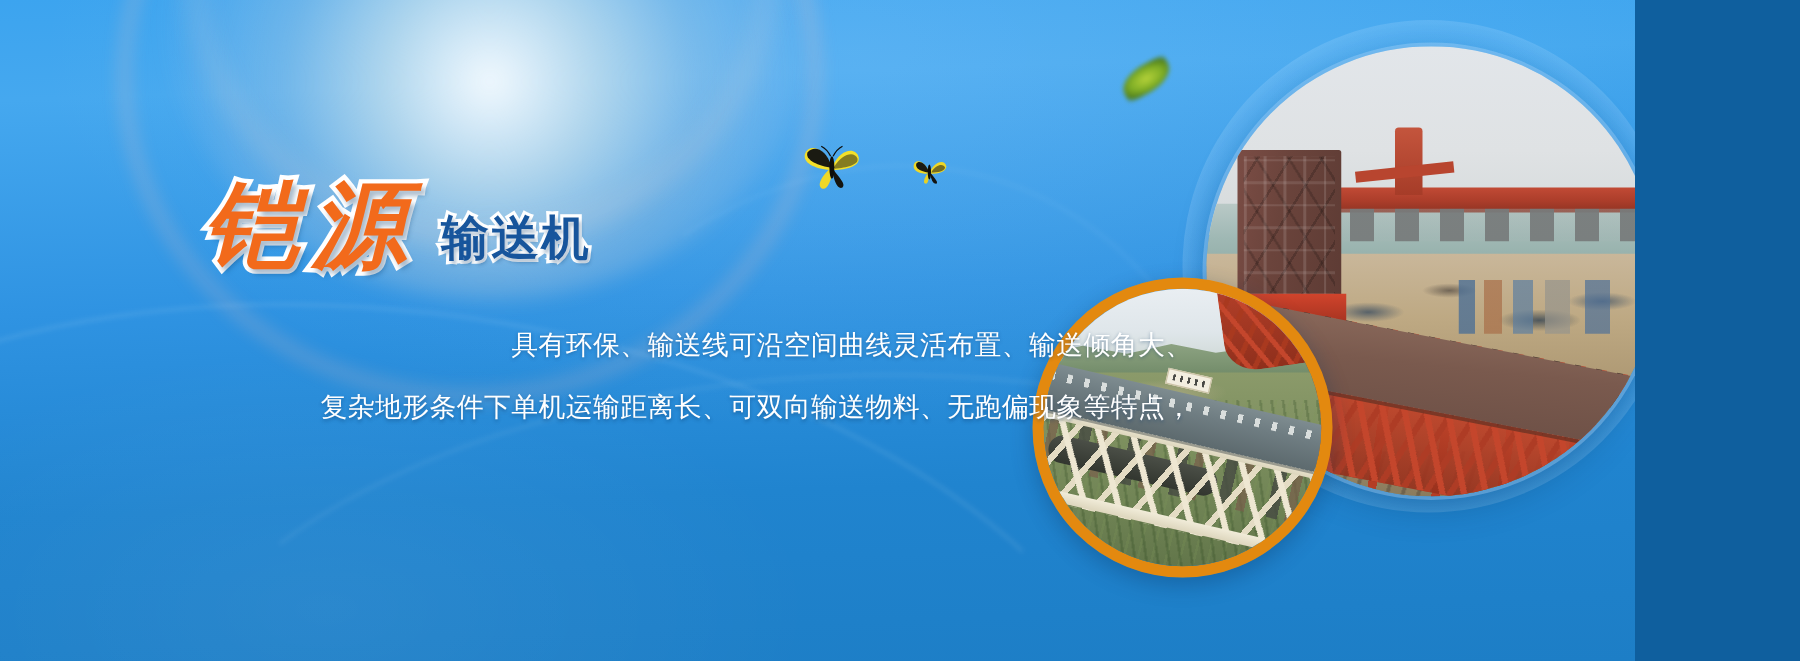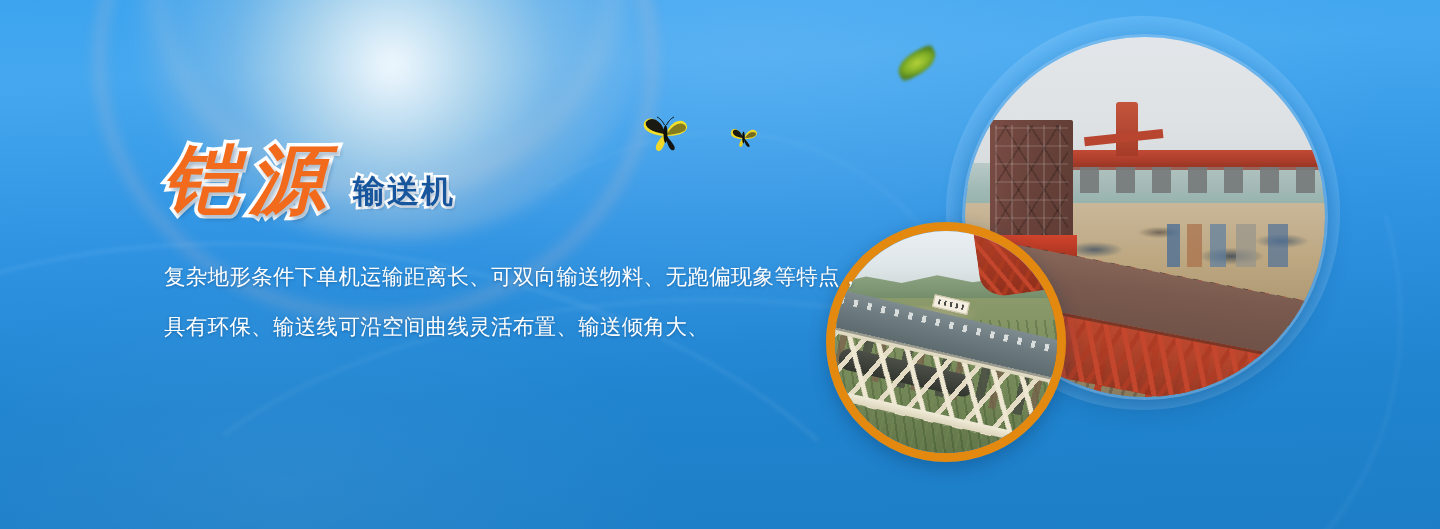--- a/index.html
+++ b/index.html
@@ -4,25 +4,26 @@
 <style>
   html, body {
     margin: 0;
     padding: 0;
     background: #0f5f9e;
   }
   * { box-sizing: border-box; }
 
   .banner {
     position: relative;
-    width: 1440px;
+    width: 1308px;
     height: 529px;
     overflow: hidden;
     font-family: "Liberation Sans", "DejaVu Sans", sans-serif;
     background: linear-gradient(178deg, #3ca4ef 0%, #45a8ef 14%, #2f93e2 44%, #2084cf 72%, #1d7ec6 100%);
+    text-align: right;
   }
 
   
   .bg-sheen {
     position: absolute;
     inset: 0;
     background:
       radial-gradient(ellipse 560px 300px at 20% 92%, rgba(255,255,255,0.055), rgba(255,255,255,0) 70%),
       radial-gradient(ellipse 900px 420px at 52% 8%, rgba(170,215,255,0.20), rgba(255,255,255,0) 72%);
     pointer-events: none;
@@ -92,22 +93,22 @@
     font-style: italic;
     letter-spacing: 10px;
     color: #f26a1b;
     line-height: 1;
     padding-bottom: 2px;
     -webkit-text-stroke: 7px #ffffff;
     paint-order: stroke fill;
     text-shadow: 3px 4px 4px rgba(10,60,110,0.35);
   }
   .product {
-    font-family: Liberation Mono, monospace;
-    font-size: 32px;
+    font-family: Liberation Serif, serif;
+    font-size: 38px;
     font-weight: 700;
     letter-spacing: 2px;
     color: #17559c;
     line-height: 1;
     padding-bottom: 10px;
     -webkit-text-stroke: 5px #ffffff;
     paint-order: stroke fill;
     text-shadow: 2px 3px 3px rgba(10,60,110,0.30);
   }
 
@@ -402,17 +403,17 @@
   </svg>
 
   <div class="leaf"></div>
 
   <div class="headline">
     <span class="brand">铠源</span>
     <span class="product">输送机</span>
   </div>
 
   <div class="desc">
+    <p>具有环保、输送线可沿空间曲线灵活布置、输送倾角大、</p>
     <p>复杂地形条件下单机运输距离长、可双向输送物料、无跑偏现象等特点，</p>
-    <p>具有环保、输送线可沿空间曲线灵活布置、输送倾角大、</p>
   </div>
 
 </div>
 
 </body></html>

